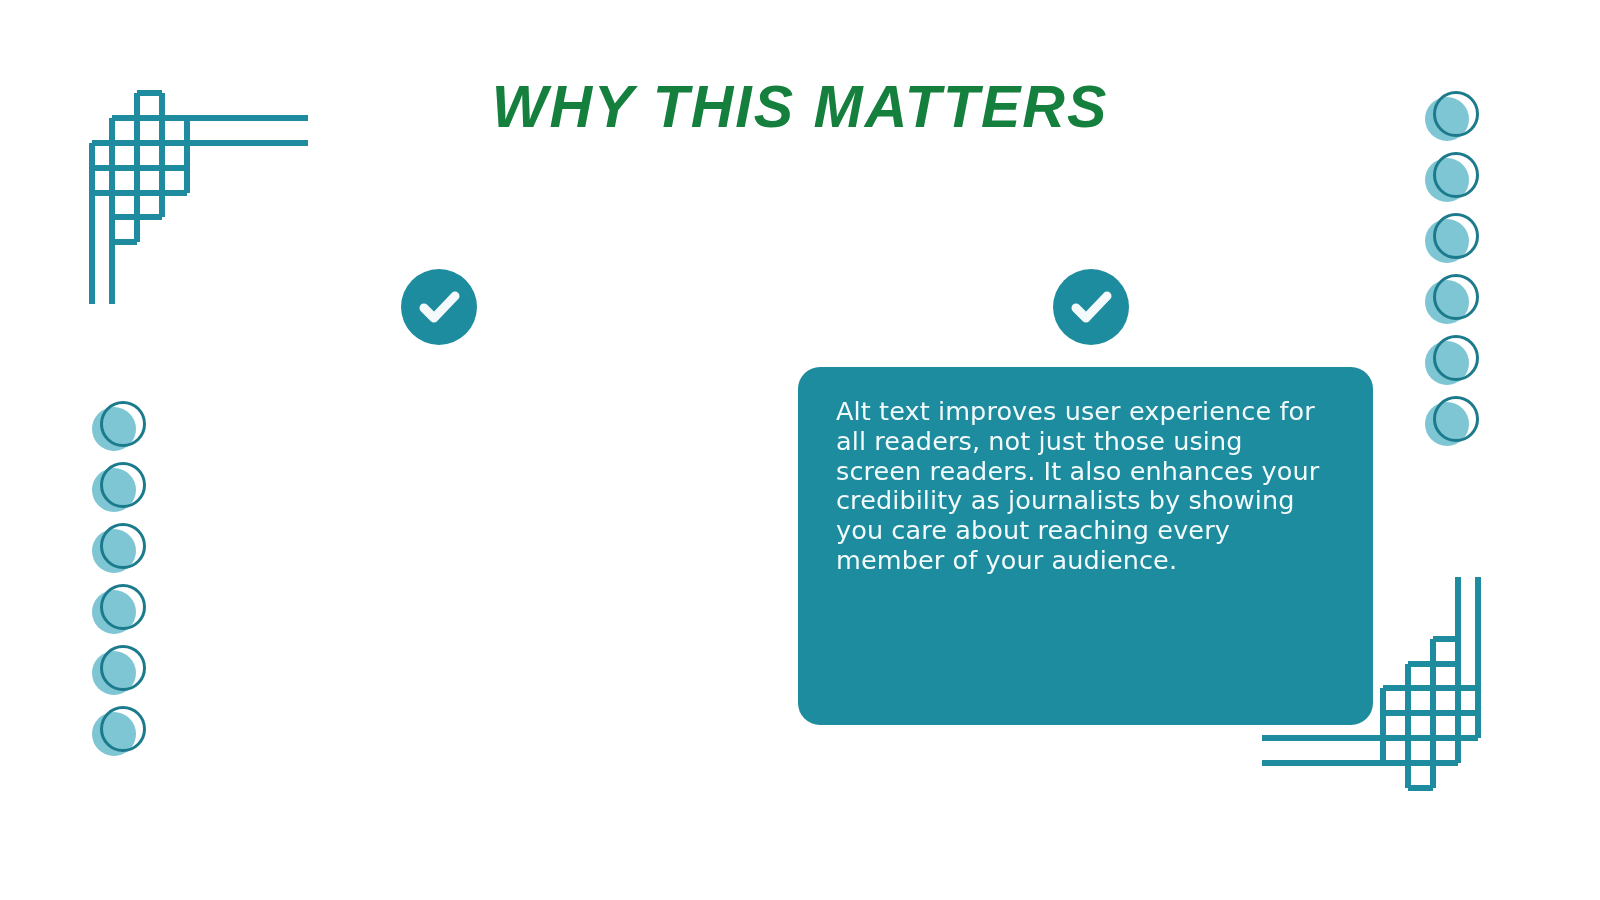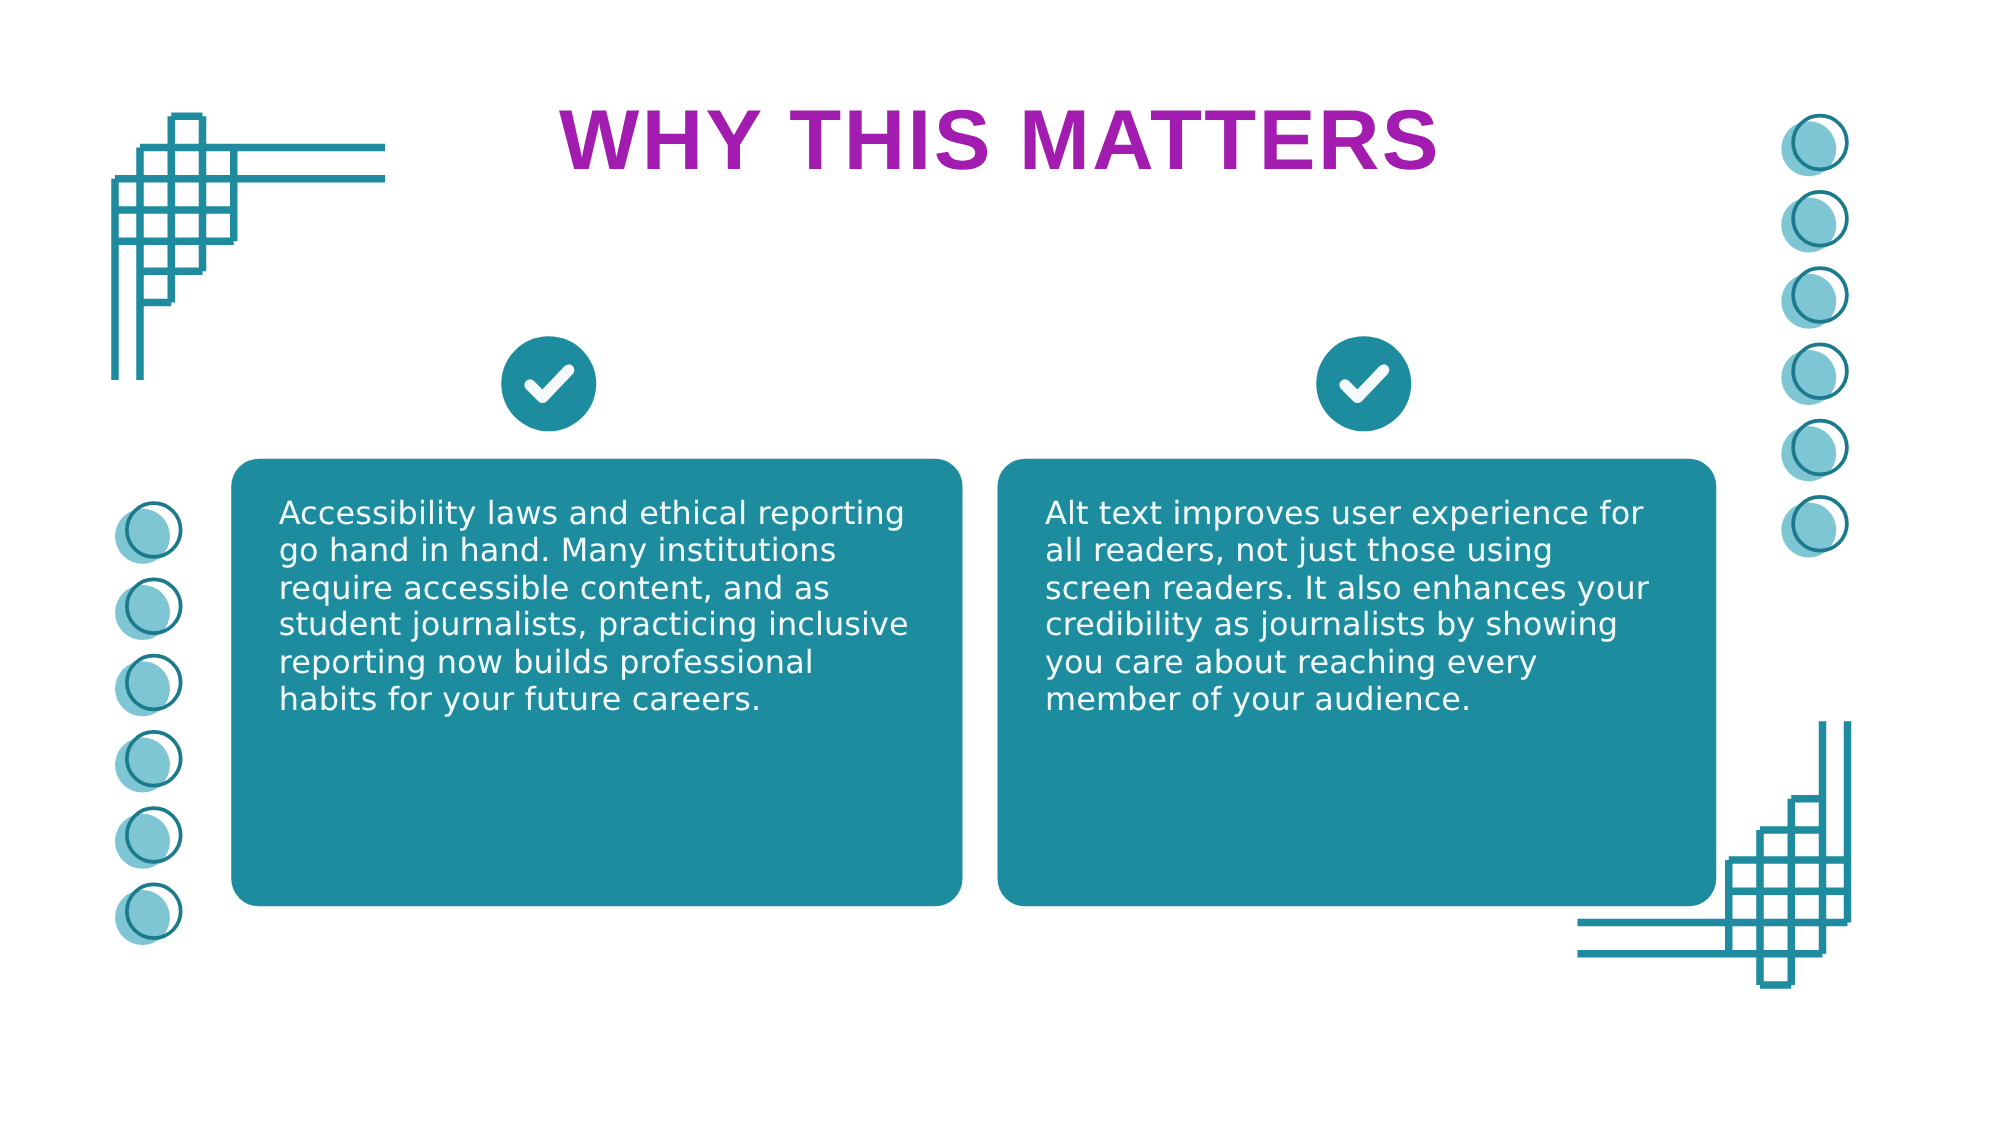--- a/index.html
+++ b/index.html
@@ -16,27 +16,28 @@
     font-family: "DejaVu Sans", "Liberation Sans", sans-serif;
   }
 
   
   .slide-title {
     position: absolute;
     left: 0;
     top: 78px;
     width: 1600px;
     text-align: center;
-    color: #a21caf;
+    color: #15803d;
     font-family: "Liberation Sans", "DejaVu Sans", sans-serif;
-    font-size: 68px;
+    font-size: 59px;
     font-weight: 700;
     letter-spacing: 2px;
     line-height: 1.0;
     white-space: nowrap;
+    font-style: italic;
   }
 
   
   .check-badge {
     position: absolute;
     width: 76px;
     height: 76px;
     border-radius: 50%;
     background: #1D8C9E;
   }
@@ -211,21 +212,18 @@
       <path d="M23 39 L33 49 L54 27" stroke="#F4FAFB" stroke-width="9" stroke-linecap="round" stroke-linejoin="round" fill="none"></path>
     </svg>
   </div>
 
   <div class="check-badge" id="check-badge-right">
     <svg width="76" height="76" viewBox="0 0 76 76">
       <path d="M23 39 L33 49 L54 27" stroke="#F4FAFB" stroke-width="9" stroke-linecap="round" stroke-linejoin="round" fill="none"></path>
     </svg>
   </div>
 
-  <div class="info-card" id="card-left">
-    <p class="card-text">Accessibility laws and ethical reporting go hand in hand. Many institutions require accessible content, and as student journalists, practicing inclusive reporting now builds professional habits for your future careers.</p>
-  </div>
 
   <div class="info-card" id="card-right">
     <p class="card-text">Alt text improves user experience for all readers, not just those using screen readers. It also enhances your credibility as journalists by showing you care about reaching every member of your audience.</p>
   </div>
 
 </div>
 
 </body></html>

